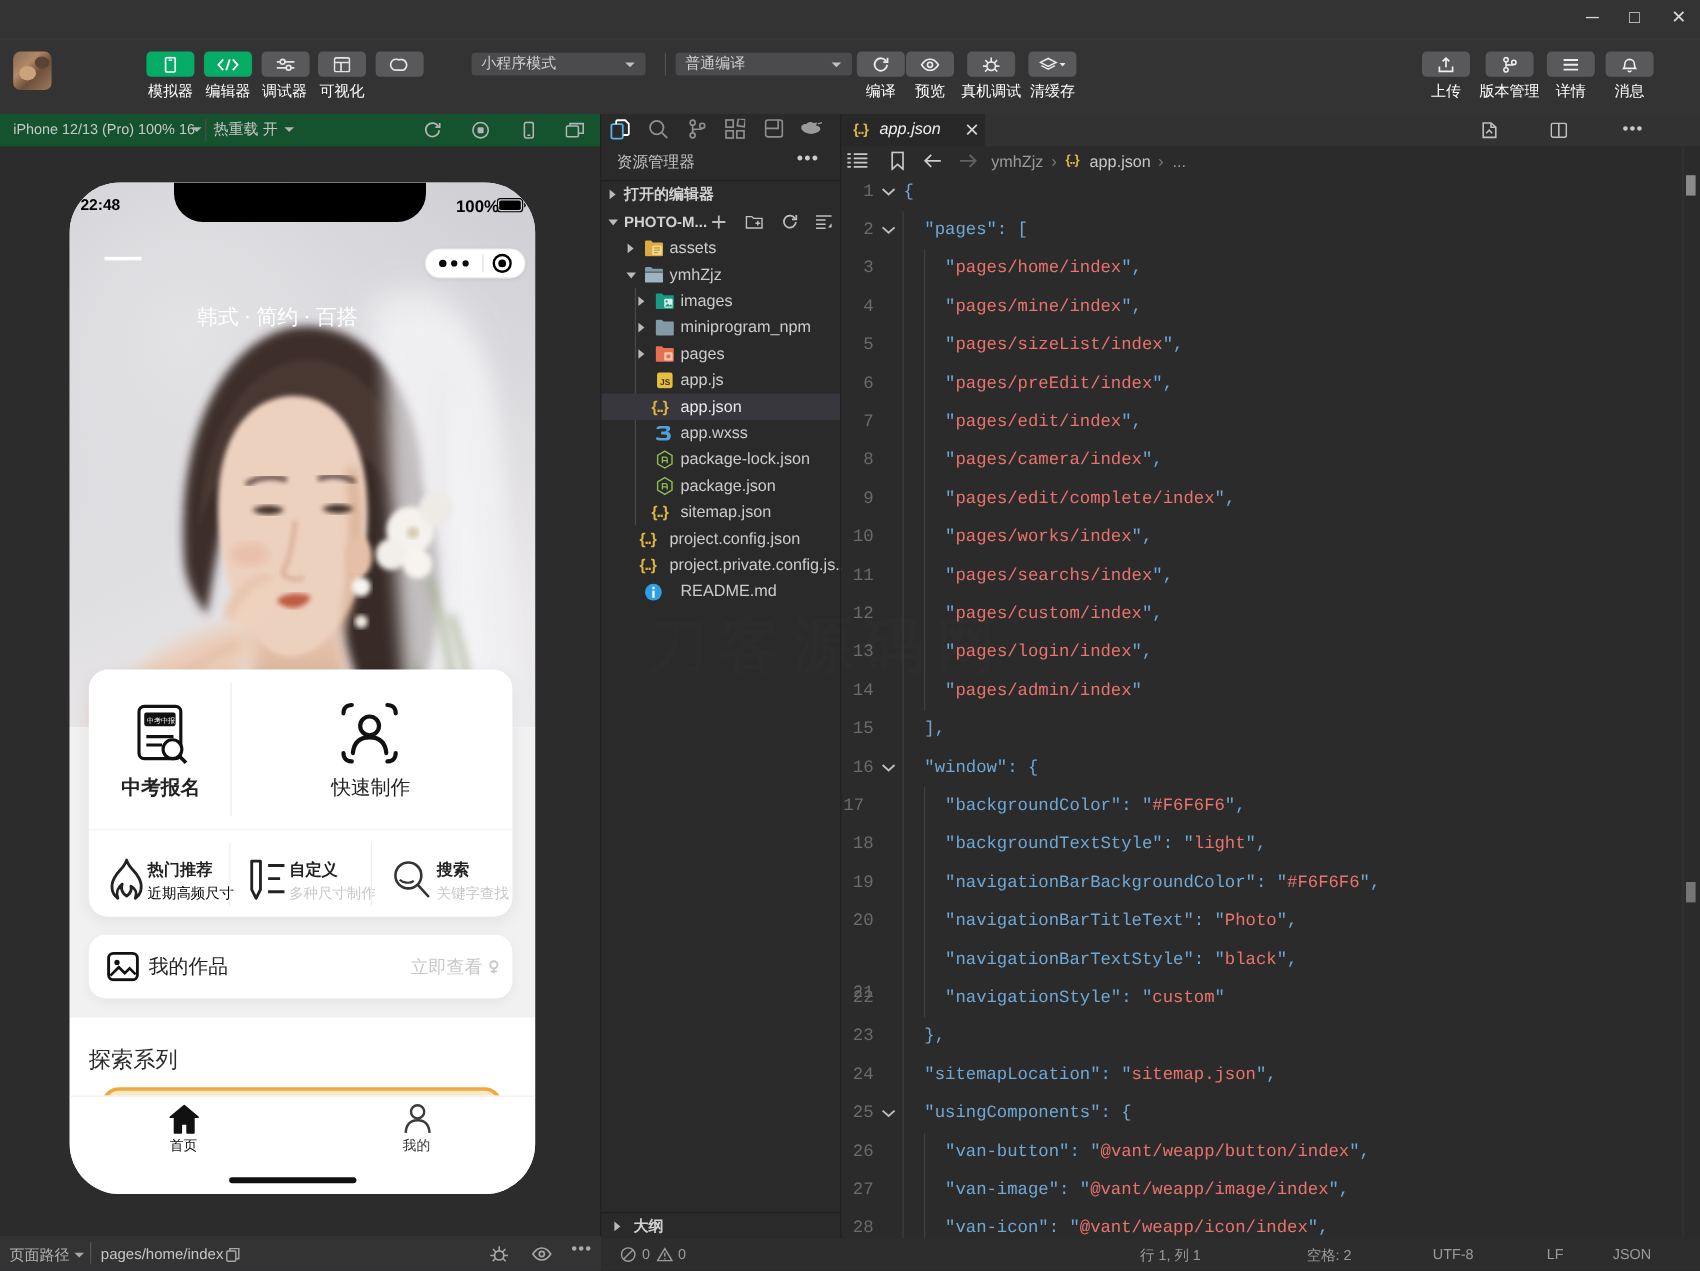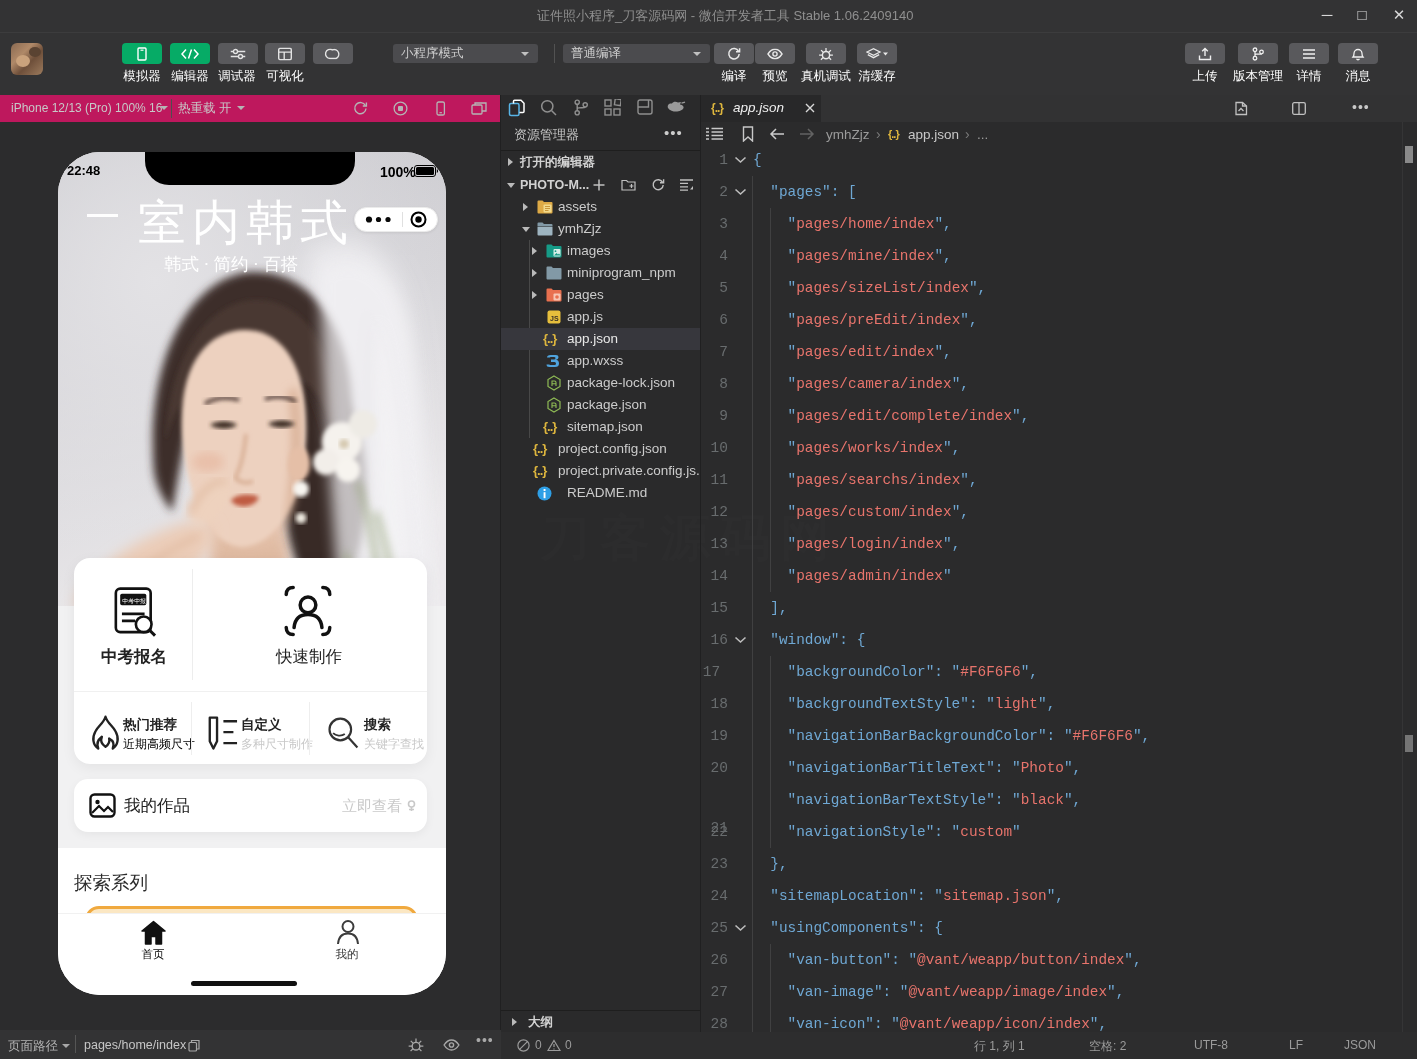--- a/index.html
+++ b/index.html
@@ -22,21 +22,21 @@
   .chip.on { background:#06ab66; }
   .chip svg { position:absolute; left:50%; top:50%; transform:translate(-50%,-50%); }
   .chiplabel { position:absolute; top:68px; color:#ffffff; font-size:12.5px; text-align:center; }
   .ddown { position:absolute; top:44px; height:19px; background:#4b4b4e; border-radius:3px;
     color:#cfcfcf; font-size:12.5px; line-height:19px; padding-left:8px; }
   .ddown .caret { position:absolute; right:9px; top:8px; width:0; height:0;
     border-left:4px solid transparent; border-right:4px solid transparent; border-top:4px solid #c0c0c0; }
 
   
   #simpanel { left:0; top:95px; width:501px; height:935px; background:#2c2c2d; }
-  #simbar { left:0; top:95px; width:501px; height:27px; background:#be185d; color:#c8c8c8; font-size:12.5px; }
+  #simbar { left:0; top:95px; width:501px; height:27px; background:#14532d; color:#c8c8c8; font-size:12.5px; }
   #explorer { left:501px; top:95px; width:200px; height:937px; background:#2a2a2b; }
   #editor { left:701px; top:95px; width:716px; height:937px; background:#2b2b2c; }
 
   
   #simstatus { left:0; top:1030px; width:501px; height:29px; background:#333334; color:#b4b4b4; font-size:12.5px; }
   #edstatus { left:501px; top:1032px; width:916px; height:27px; background:#2d2d2e; color:#9b9b9b; font-size:12px; }
 
   
   .exrow { position:absolute; left:501px; width:200px; height:22px; line-height:22px; color:#cccccc; font-size:13.5px; white-space:nowrap; overflow:hidden; }
   .arrow { display:inline-block; width:0; height:0; position:absolute; }
@@ -49,21 +49,20 @@
   .ln { position:absolute; width:33px; text-align:right; color:#686c6e; font-size:14.5px;
     height:32px; line-height:32px; font-family:"Liberation Mono", monospace;}
   .k { color:#6fa8d4; } 
   .s { color:#e8746c; }
 </style>
 </head>
 <body>
 <div id="stage">
 
   <div class="abs" id="titlebar"></div>
-  <div class="abs" id="wintitle">证件照小程序_刀客源码网 - 微信开发者工具 Stable 1.06.2409140</div>
   <div class="abs winctl" style="left:1310px;">─</div>
   <div class="abs winctl" style="left:1345px;">□</div>
   <div class="abs winctl" style="left:1382px;">✕</div>
 
   <div class="abs" id="toolbar"></div>
   <div id="toolbar-items">
 
     <div class="abs" style="left:11px;top:43px;width:32px;height:32px;border-radius:6px;overflow:hidden;background:linear-gradient(135deg,#8a6a52 0%,#b08968 35%,#6e4f3a 60%,#9c7b5d 100%);">
       <div class="abs" style="left:5px;top:12px;width:14px;height:12px;border-radius:50%;background:#caa27c;"></div>
       <div class="abs" style="left:18px;top:4px;width:12px;height:10px;border-radius:50%;background:#5a4332;"></div>
@@ -307,21 +306,20 @@
         <circle cx="17.5" cy="12.5" r="2.6" fill="#0a0a0a"></circle>
         <circle cx="27" cy="12.5" r="2.6" fill="#0a0a0a"></circle>
       </svg>
     <div class="abs" style="left:344px;top:60px;width:1px;height:15px;background:#e0e0e0;"></div>
     <svg class="abs" style="left:352px;top:59px;" width="17" height="17" viewBox="0 0 17 17">
         <circle cx="8.5" cy="8.5" r="7" fill="none" stroke="#000" stroke-width="2"></circle>
         <circle cx="8.5" cy="8.5" r="3.2" fill="#000"></circle>
       </svg>
 
     <div class="abs" style="left:29px;top:62px;width:31px;height:2.5px;background:#fff;opacity:0.95;"></div>
-    <div class="abs" style="left:80px;top:39px;width:230px;height:58px;color:#fff;font-size:48px;font-family:'Liberation Serif',serif;letter-spacing:6px;white-space:nowrap;">室内韩式</div>
     <div class="abs" style="left:106px;top:100px;width:190px;color:#fff;font-size:17.5px;font-family:'Liberation Serif',serif;letter-spacing:0px;white-space:nowrap;">韩式 · 简约 · 百搭</div>
 
     <div class="abs" style="left:16px;top:406px;width:353px;height:206px;background:#fff;border-radius:16px;box-shadow:0 4px 14px rgba(0,0,0,0.06);"></div>
     <div class="abs" style="left:134px;top:417px;width:1px;height:111px;background:#ededed;"></div>
     <div class="abs" style="left:16px;top:539px;width:353px;height:1px;background:#f0f0f0;"></div>
 
     <svg class="abs" style="left:52px;top:434px;" width="50" height="54" viewBox="0 0 56 62">
       <rect x="6" y="3" width="40" height="50" rx="5" fill="none" stroke="#111" stroke-width="3"></rect>
       <rect x="11" y="9" width="30" height="13" rx="2" fill="#111"></rect>
       <text x="13.5" y="19" font-size="6.8" fill="#fff">中考中报</text>
@@ -713,19 +711,19 @@
     <svg class="abs" style="left:16px;top:7px;" width="13" height="13" viewBox="0 0 13 13">
         <circle cx="6.5" cy="6.5" r="5.6" fill="none" stroke="#9b9b9b" stroke-width="1.2"></circle>
         <path d="M2.6 10.4 L10.4 2.6" stroke="#9b9b9b" stroke-width="1.2"></path>
       </svg>
     <span class="abs" style="left:34px;top:6px;">0</span>
     <svg class="abs" style="left:46px;top:7px;" width="14" height="13" viewBox="0 0 14 13">
         <path d="M7 1.5 L13 11.5 H1 Z" fill="none" stroke="#9b9b9b" stroke-width="1.2"></path>
         <path d="M7 5 V8 M7 9.5 V10.5" stroke="#9b9b9b" stroke-width="1.2"></path>
       </svg>
     <span class="abs" style="left:64px;top:6px;">0</span>
-    <span class="abs" style="left:449px;top:6px;margin-left:24px;">行 1, 列 1</span>
+    <span class="abs" style="left:449px;top:6px;">行 1, 列 1</span>
     <span class="abs" style="left:588px;top:6px;">空格: 2</span>
     <span class="abs" style="left:693px;top:6px;">UTF-8</span>
     <span class="abs" style="left:788px;top:6px;">LF</span>
     <span class="abs" style="left:843px;top:6px;">JSON</span>
   </div>
 </div>
 
 </body></html>

